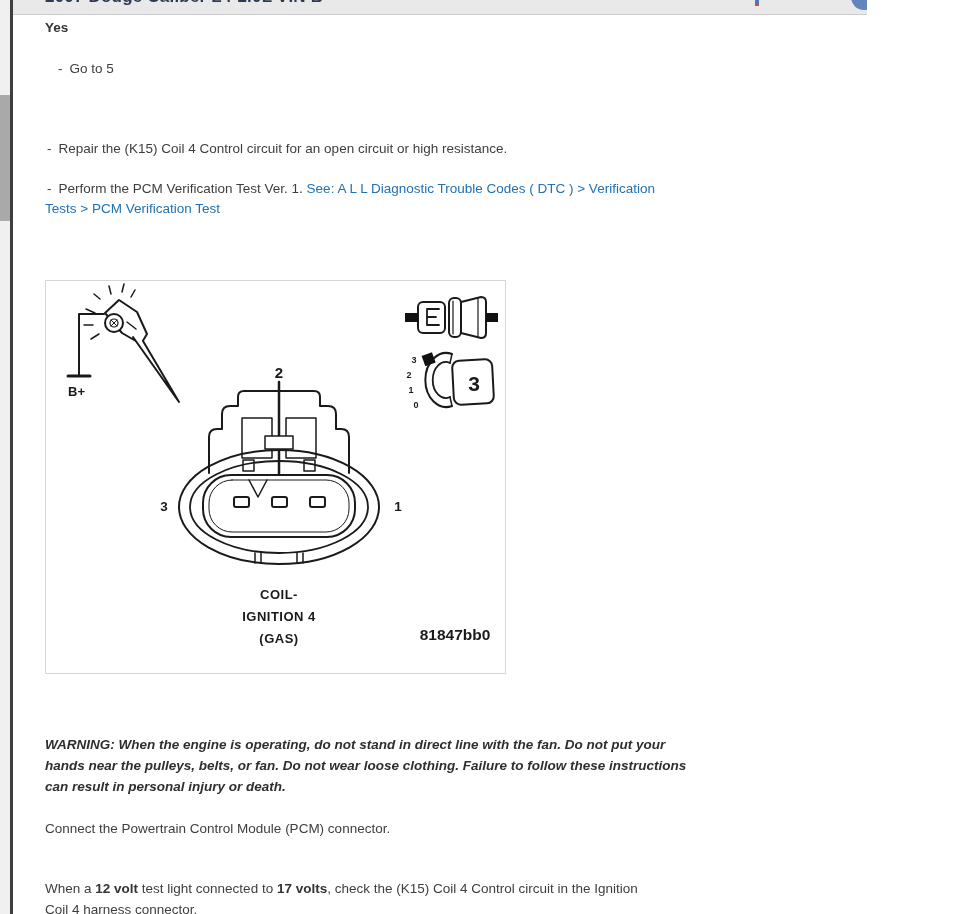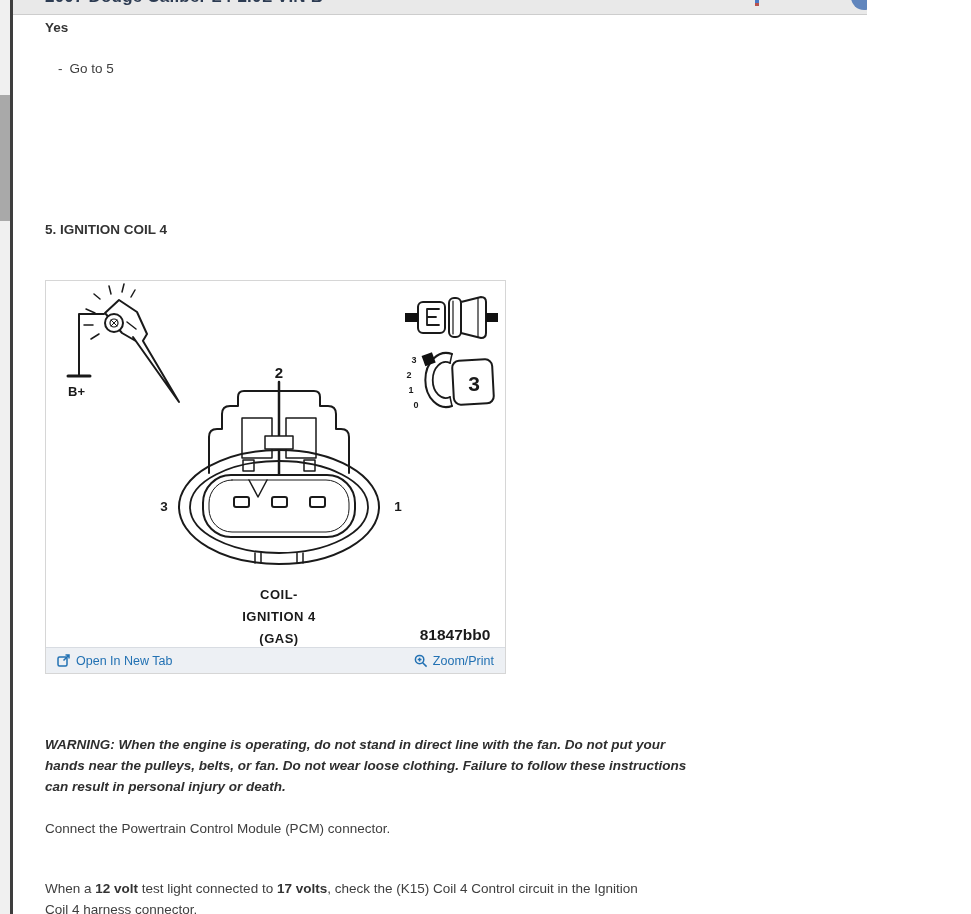--- a/index.html
+++ b/index.html
@@ -73,23 +73,29 @@
     </div>
   </div>
 
   <div class="t bold" style="top:18px;">Yes</div>
 
   <div class="t" style="top:59px;margin-left:11px;">
     <span class="dash">-</span><span>Go to 5</span>
   </div>
 
 
+  <div class="t" style="top:139px;">
+    <span class="dash">-</span><span>Repair the (K15) Coil 4 Control circuit for an open circuit or high resistance.</span>
+  </div>
 
+  <div class="t pre" style="top:159px;">
+    <span class="dash">-</span><span>Perform the PCM Verification Test Ver. 1. </span><a class="link">See: A L L Diagnostic Trouble Codes ( DTC ) &gt; Verification
+Tests &gt; PCM Verification Test</a>
+  </div>
 
-  <div class="t bold" style="top:220px;">5. IGNITION COIL 4</div>
 
   <div class="figure-box">
     <div class="diagram-area">
       <svg width="459" height="366" viewBox="0 0 459 366">
 
         <g class="diagram-stroke">
           <path d="M58 33 H33 V95" stroke-width="2"></path>
           <path d="M22 95 H44" stroke-width="3"></path>
           <path d="M73 19 L91 31 L101 53 L95 63 L76 52 L59 32 Z" stroke-width="2" fill="#fff"></path>
           <path d="M97 60 L133 121 L87 56" stroke-width="2" fill="#fff"></path>
@@ -153,36 +159,20 @@
           <text x="428" y="110" font-size="21" text-anchor="middle">3</text>
         </g>
 
         <text x="233" y="318" font-size="13" letter-spacing="0.5" text-anchor="middle">COIL-</text>
         <text x="233" y="340" font-size="13" letter-spacing="0.5" text-anchor="middle">IGNITION 4</text>
         <text x="233" y="362" font-size="13" letter-spacing="0.5" text-anchor="middle">(GAS)</text>
         <text x="409" y="359" font-size="15.5" text-anchor="middle">81847bb0</text>
       </svg>
     </div>
 
-    <div class="fig-toolbar">
-      <a class="link">
-        <svg width="14" height="13" viewBox="0 0 14 13">
-          <rect x="1" y="3" width="9" height="9" rx="1.5" fill="none" stroke="#2271b3" stroke-width="1.5"></rect>
-          <path d="M6.5 6.5 L12 1 M8.5 1 H12 V4.5" fill="none" stroke="#2271b3" stroke-width="1.5"></path>
-        </svg>
-        <span>Open In New Tab</span>
-      </a>
-      <a class="link">
-        <svg width="14" height="14" viewBox="0 0 14 14">
-          <circle cx="5.6" cy="5.6" r="4.2" fill="none" stroke="#2271b3" stroke-width="1.5"></circle>
-          <path d="M5.6 3.7 V7.5 M3.7 5.6 H7.5 M8.7 8.7 L12.6 12.6" fill="none" stroke="#2271b3" stroke-width="1.5"></path>
-        </svg>
-        <span>Zoom/Print</span>
-      </a>
-    </div>
   </div>
 
   <div class="t warning pre" style="top:734px;font-style:italic;">WARNING: When the engine is operating, do not stand in direct line with the fan. Do not put your
 hands near the pulleys, belts, or fan. Do not wear loose clothing. Failure to follow these instructions
 can result in personal injury or death.</div>
 
   <div class="t para" style="top:818px;">Connect the Powertrain Control Module (PCM) connector.</div>
 
   <div class="t para pre" style="top:857px;">
     <span>When a </span><span class="bold">12 volt</span><span> test light connected to </span><span class="bold">17 volts</span><span>, check the (K15) Coil 4 Control circuit in the Ignition

